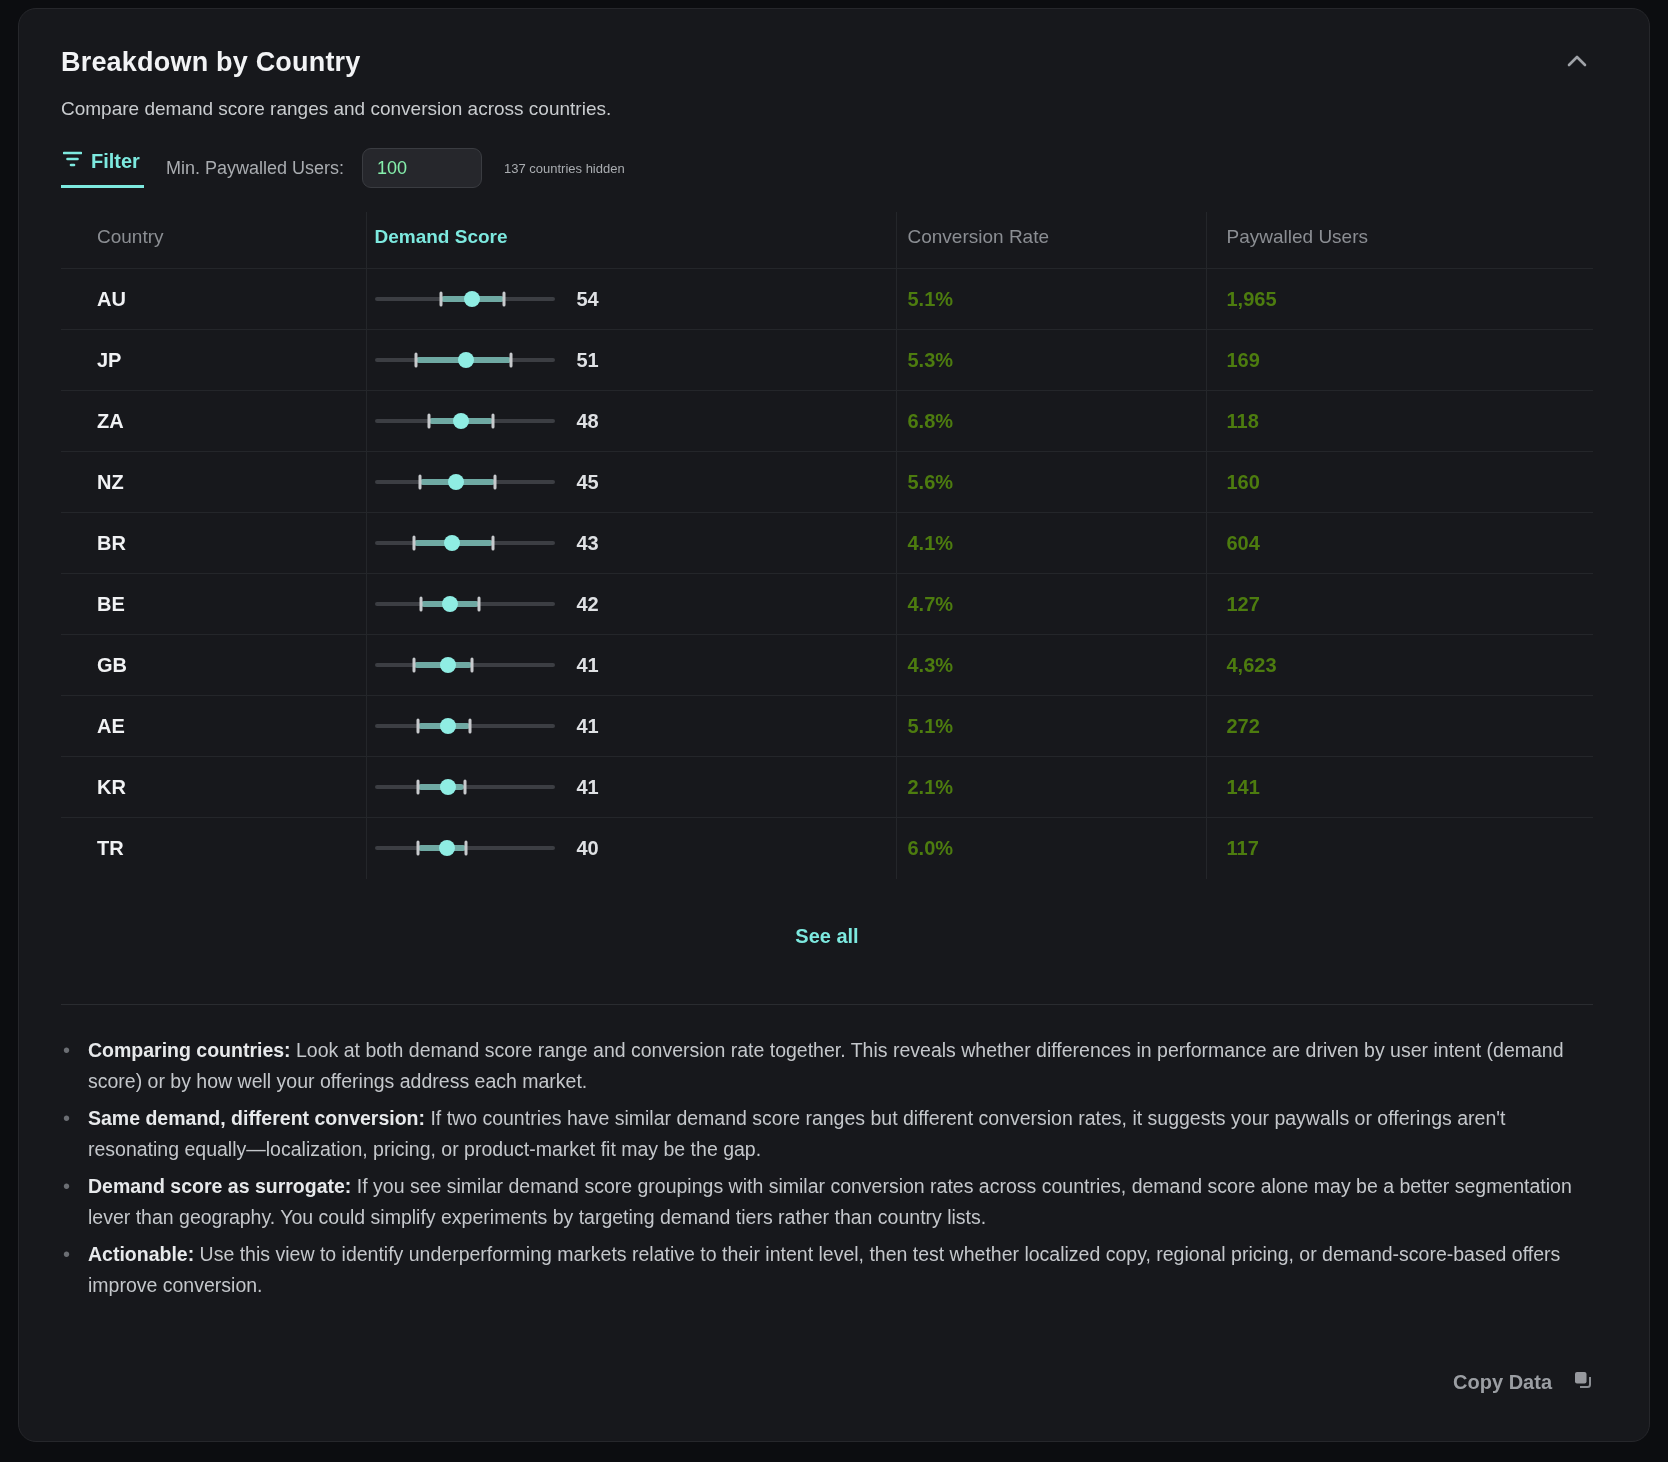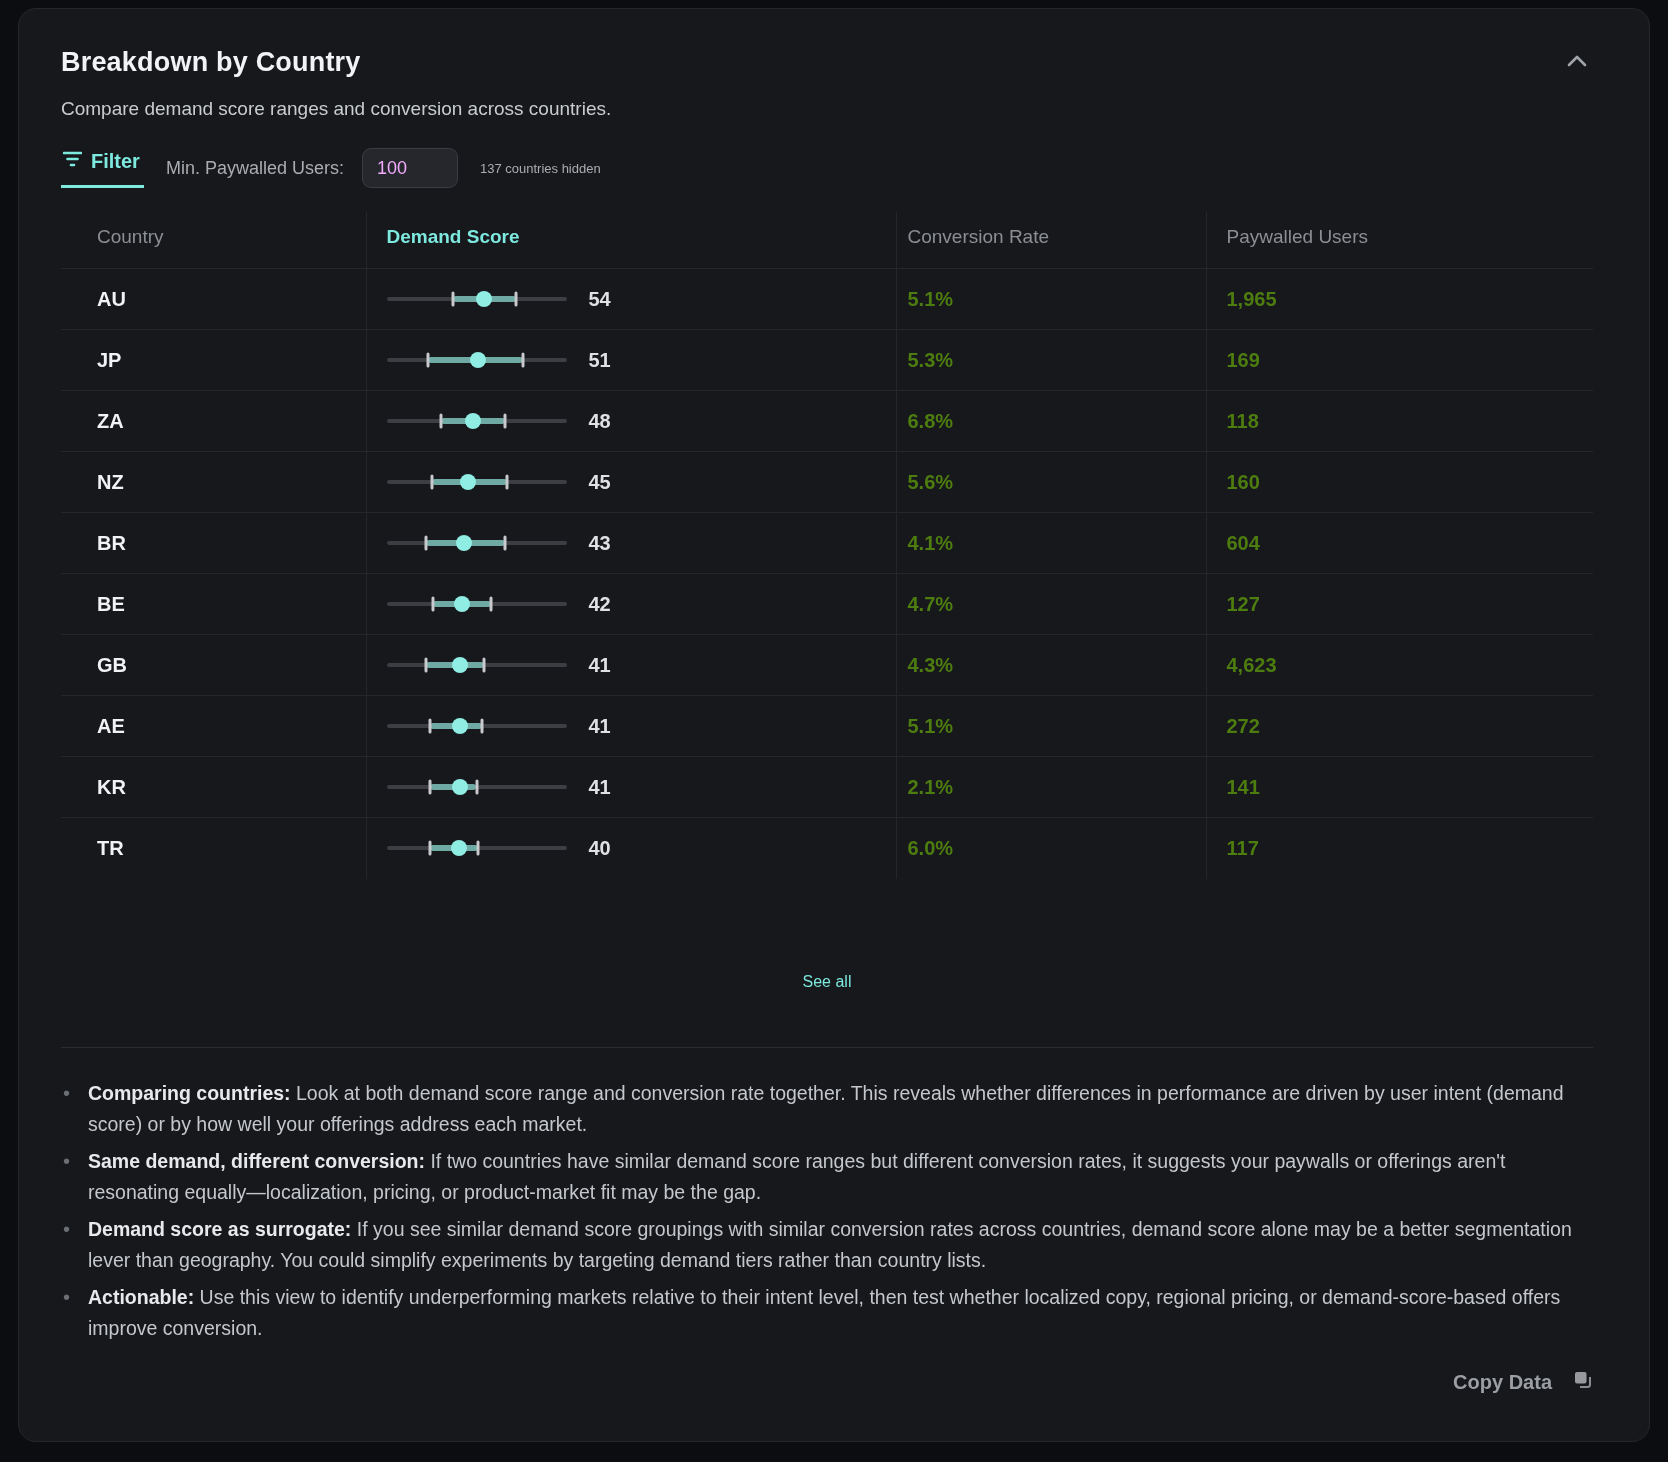--- a/index.html
+++ b/index.html
@@ -28,41 +28,41 @@
   .filter-row { display: flex; align-items: center; margin-top: 28px; }
   .filter-tab {
     display: inline-flex; align-items: flex-start; gap: 9px;
     color: #7de9df; font-size: 20px; font-weight: 700;
     padding: 2px 4px 12px 2px;
     border-bottom: 3px solid #7de9df;
     cursor: pointer;
   }
   .filter-label-min { margin-left: 22px; font-size: 18px; color: #a9acb0; }
   .min-input {
-    margin-left: 18px; width: 96px; height: 40px;
+    margin-left: 18px; width: 120px; height: 40px;
     background: #26272c; border: 1px solid #3a3c41; border-radius: 9px;
-    color: #f0abfc; font-size: 18px; font-family: "Liberation Sans", sans-serif;
+    color: #86efac; font-size: 18px; font-family: "Liberation Sans", sans-serif;
     padding: 0 14px; outline: none;
   }
   .hidden-count { margin-left: 22px; font-size: 13px; color: #a9acb0; }
   
   table { width: 100%; border-collapse: collapse; margin-top: 24px; table-layout: fixed; }
   col.w-country { width: 305px; }
   col.w-demand  { width: 530px; }
   col.w-conv    { width: 310px; }
   th {
     text-align: left; font-size: 19px; font-weight: 400; color: #8b8e93;
     padding: 14px 0 20px 0;
   }
   th.sorted { color: #7de9df; font-weight: 700; cursor: pointer; }
   th, td { border-top: none; }
   tbody td { border-top: 1px solid #24262a; height: 61px; vertical-align: middle; }
   th.vline, td.vline { border-left: 1px solid #24262a; }
   .pad-country { padding-left: 36px; }
-  .pad-demand  { padding-left: 20px; }
+  .pad-demand  { padding-left: 8px; }
   .pad-conv    { padding-left: 11px; }
   .pad-users   { padding-left: 20px; }
   td .country-code { font-size: 20px; font-weight: 700; color: #f1f2f4; }
   td .metric { font-size: 20px; font-weight: 700; color: #4d7c0f; }
   .demand-cell { display: flex; align-items: center; }
   .slider { position: relative; width: 180px; height: 20px; }
   .slider .track {
     position: absolute; left: 0; right: 0; top: 50%; height: 4px;
     transform: translateY(-50%); background: #3c3e43; border-radius: 2px;
   }
@@ -74,21 +74,21 @@
     position: absolute; top: 50%; width: 3px; height: 15px;
     transform: translate(-50%, -50%); background: #c7c9cc; border-radius: 1.5px;
   }
   .slider .dot {
     position: absolute; top: 50%; width: 16px; height: 16px;
     transform: translate(-50%, -50%); background: #8fede3; border-radius: 50%;
   }
   .score { margin-left: 22px; font-size: 20px; font-weight: 700; color: #dfe1e4; }
   
   .see-all-wrap { text-align: center; margin-top: 46px; }
-  .see-all { color: #7de9df; font-size: 16px; font-weight: 400; cursor: pointer; display: inline-block; margin-top: 48px; }
+  .see-all { color: #7de9df; font-size: 20px; font-weight: 700; cursor: pointer; display: inline-block; }
   
   .divider { border: none; border-top: 1px solid #2a2c30; margin: 56px 0 0; }
   
   .insights { list-style: none; margin-top: 30px; }
   .insights li {
     position: relative; padding-left: 27px;
     font-size: 19.5px; line-height: 31px; color: #c4c7cb; margin-bottom: 6px;
   }
   .insights li::before {
     content: "\2022"; position: absolute; left: 2px; top: 0;

